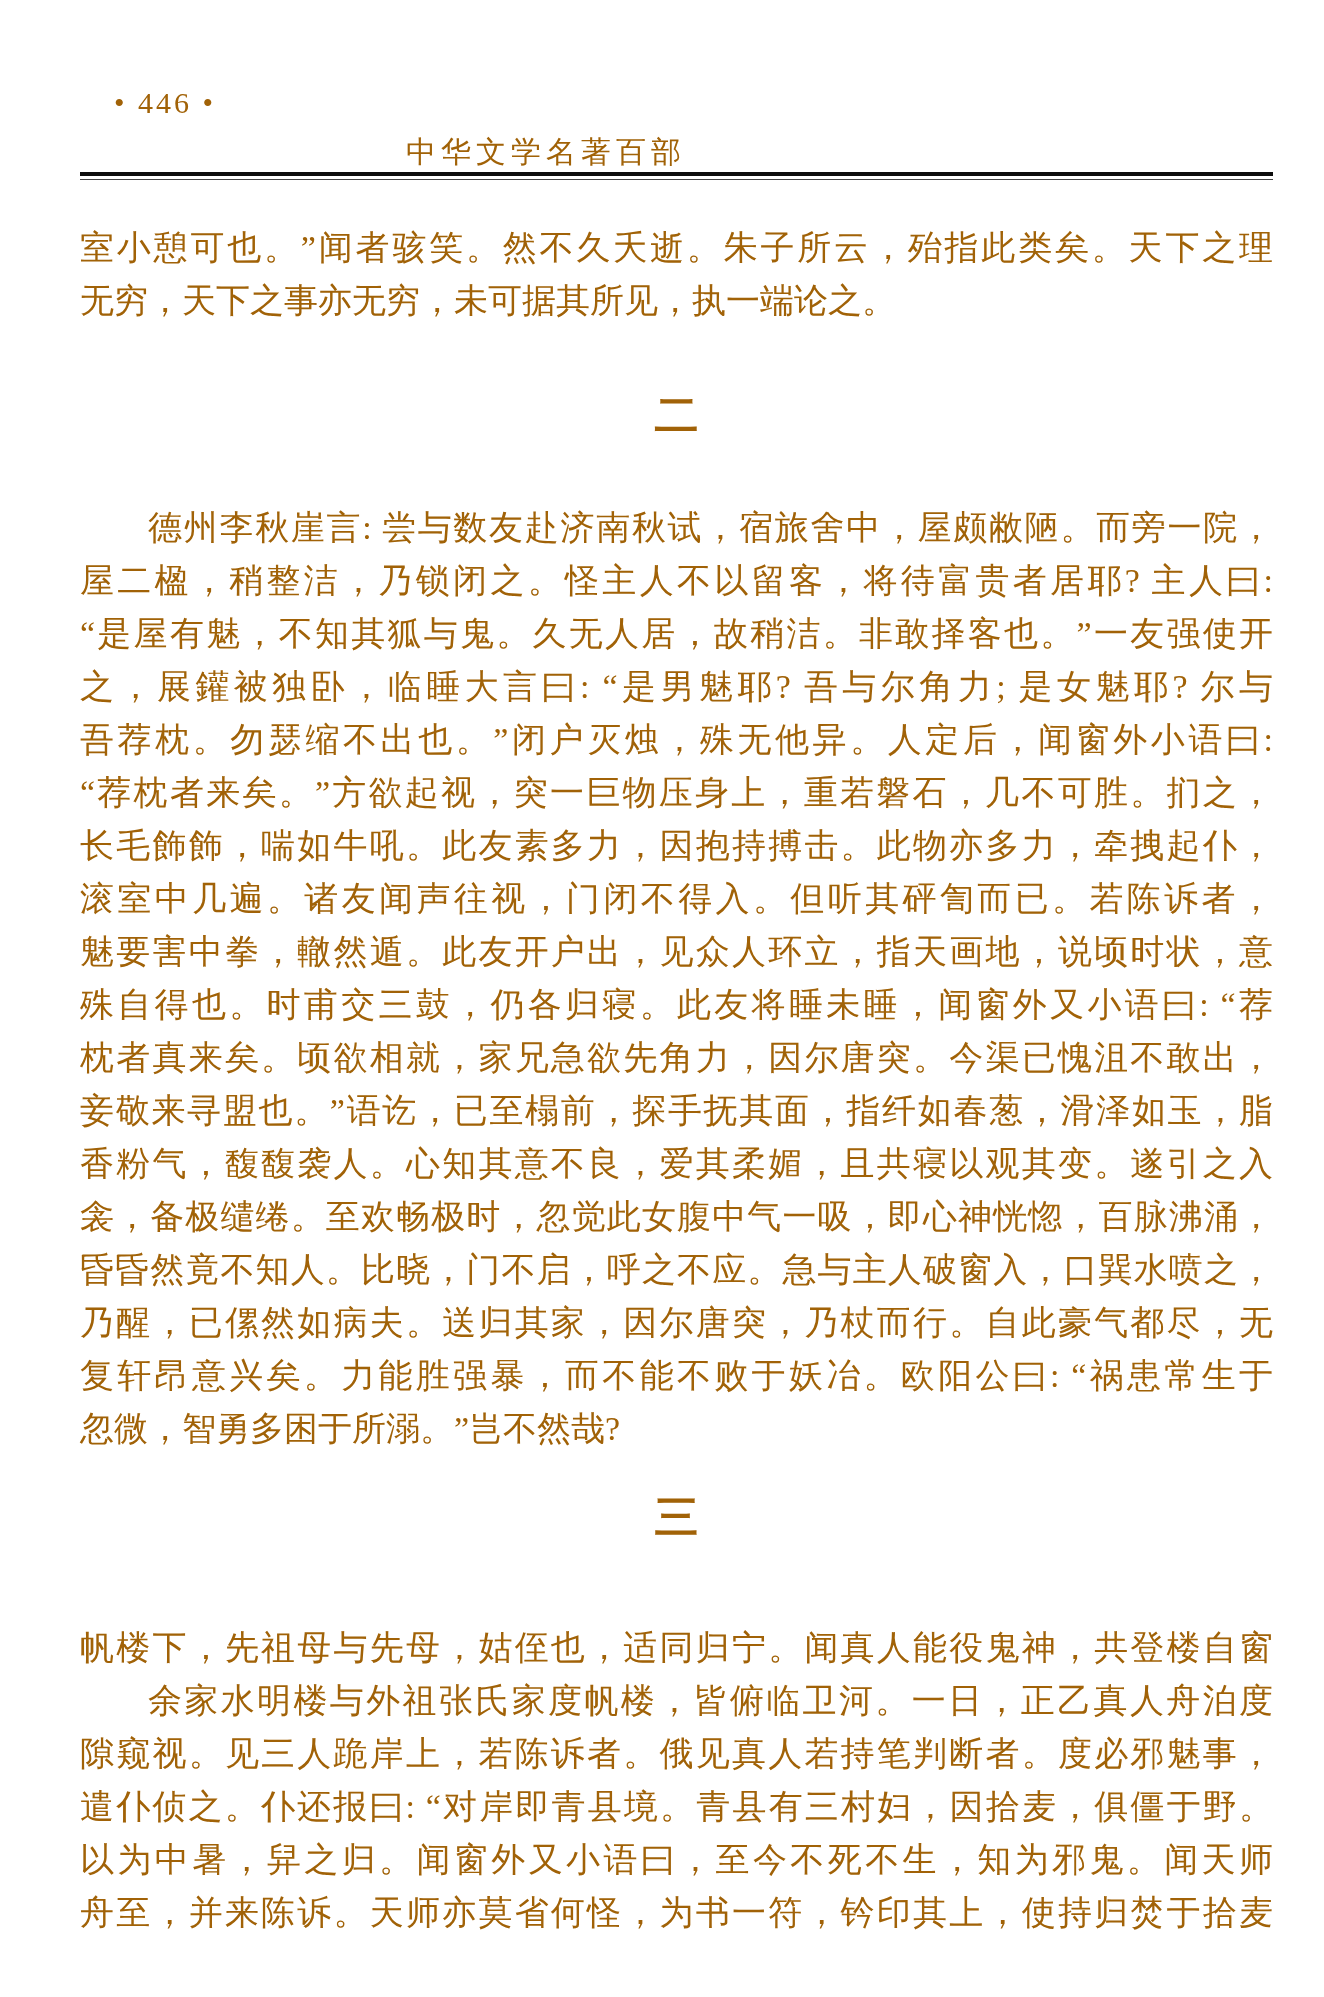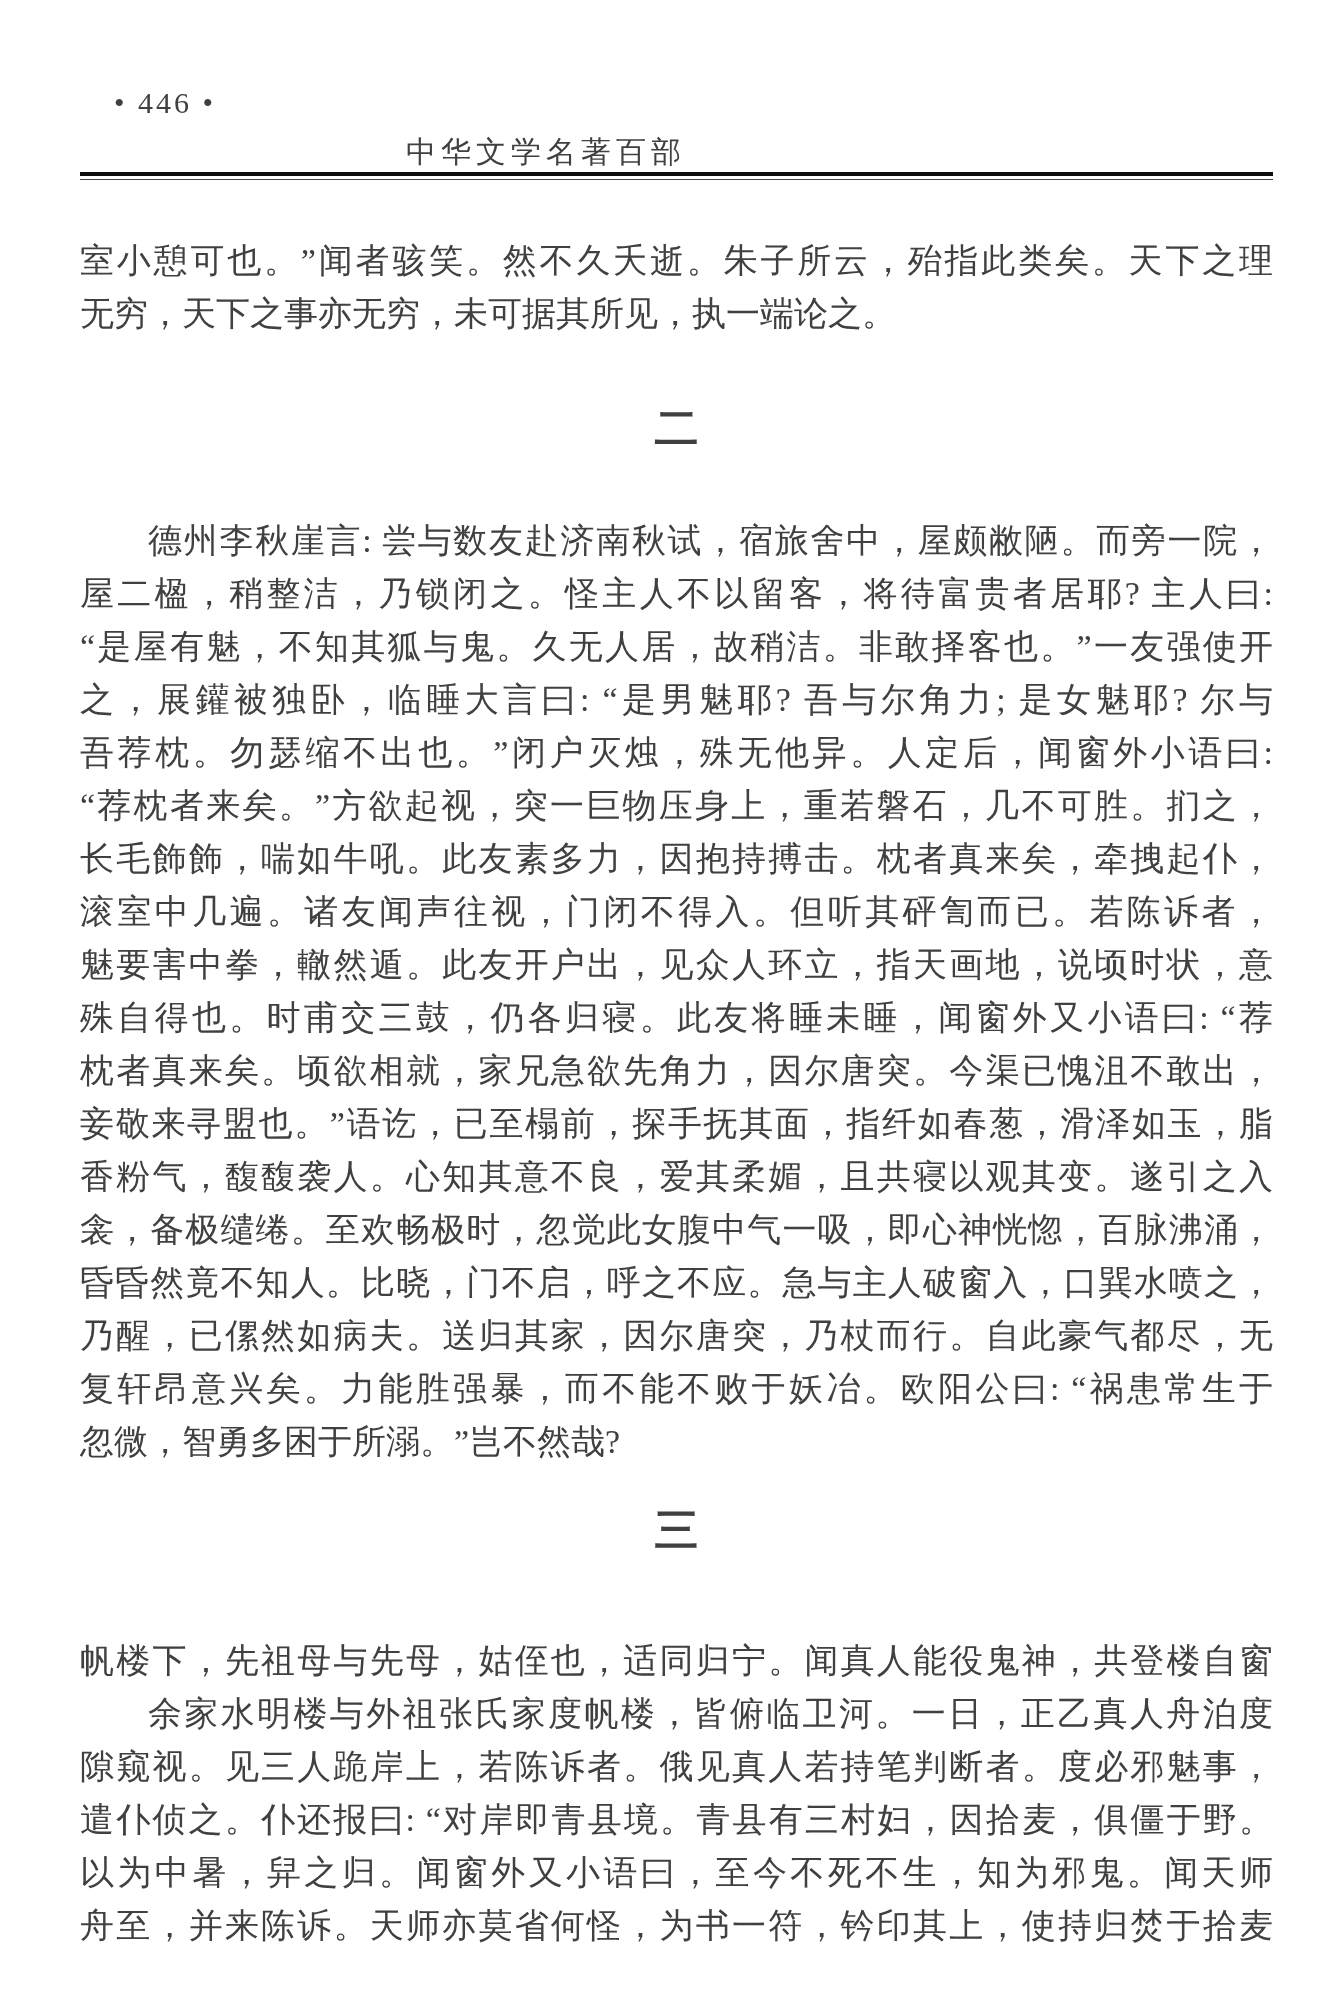--- a/index.html
+++ b/index.html
@@ -5,21 +5,21 @@
   html, body {
     margin: 0;
     padding: 0;
     background: #ffffff;
   }
   .page {
     position: relative;
     width: 1324px;
     height: 1997px;
     background: #ffffff;
-    color: #404040;
+    color: #a16207;
     font-family: "Liberation Serif", "DejaVu Serif", serif;
     overflow: hidden;
     box-sizing: border-box;
     padding: 0 51px 0 80px;
   }
   
   .header {
     position: relative;
     height: 44px;
     margin-top: 86px;
@@ -46,21 +46,21 @@
     border-top: 4px solid #0d0d0d;
     border-bottom: 1px solid #444444;
     height: 3px;
   }
   
   .body-text {
     font-size: 34px;
     line-height: 53px;
   }
   .paragraph { margin: 0; }
-  .intro-paragraph { margin-top: 54px; }
+  .intro-paragraph { margin-top: 41px; }
   .line {
     text-align: justify;
     text-align-last: justify;
     text-justify: inter-character;
     white-space: nowrap;
   }
   .line.last {
     text-align: center;
     text-align-last: left;
   }
@@ -95,21 +95,21 @@
 
     <div class="section-heading heading-two">二</div>
 
     <div class="paragraph">
       <div class="line indent">德州李秋崖言: 尝与数友赴济南秋试，宿旅舍中，屋颇敝陋。而旁一院，</div>
       <div class="line">屋二楹，稍整洁，乃锁闭之。怪主人不以留客，将待富贵者居耶? 主人曰:</div>
       <div class="line">“是屋有魅，不知其狐与鬼。久无人居，故稍洁。非敢择客也。”一友强使开</div>
       <div class="line">之，展鑵被独卧，临睡大言曰: “是男魅耶? 吾与尔角力; 是女魅耶? 尔与</div>
       <div class="line">吾荐枕。勿瑟缩不出也。”闭户灭烛，殊无他异。人定后，闻窗外小语曰:</div>
       <div class="line">“荐枕者来矣。”方欲起视，突一巨物压身上，重若磐石，几不可胜。扪之，</div>
-      <div class="line">长毛飾飾，喘如牛吼。此友素多力，因抱持搏击。枕者真来矣，牵拽起仆，</div>
+      <div class="line">长毛飾飾，喘如牛吼。此友素多力，因抱持搏击。此物亦多力，牵拽起仆，</div>
       <div class="line">滚室中几遍。诸友闻声往视，门闭不得入。但听其砰訇而已。若陈诉者，</div>
       <div class="line">魅要害中拳，轍然遁。此友开户出，见众人环立，指天画地，说顷时状，意</div>
       <div class="line">殊自得也。时甫交三鼓，仍各归寝。此友将睡未睡，闻窗外又小语曰: “荐</div>
       <div class="line">枕者真来矣。顷欲相就，家兄急欲先角力，因尔唐突。今渠已愧沮不敢出，</div>
       <div class="line">妾敬来寻盟也。”语讫，已至榻前，探手抚其面，指纤如春葱，滑泽如玉，脂</div>
       <div class="line">香粉气，馥馥袭人。心知其意不良，爱其柔媚，且共寝以观其变。遂引之入</div>
       <div class="line">衾，备极缱绻。至欢畅极时，忽觉此女腹中气一吸，即心神恍惚，百脉沸涌，</div>
       <div class="line">昏昏然竟不知人。比晓，门不启，呼之不应。急与主人破窗入，口巽水喷之，</div>
       <div class="line">乃醒，已傫然如病夫。送归其家，因尔唐突，乃杖而行。自此豪气都尽，无</div>
       <div class="line">复轩昂意兴矣。力能胜强暴，而不能不败于妖冶。欧阳公曰: “祸患常生于</div>

